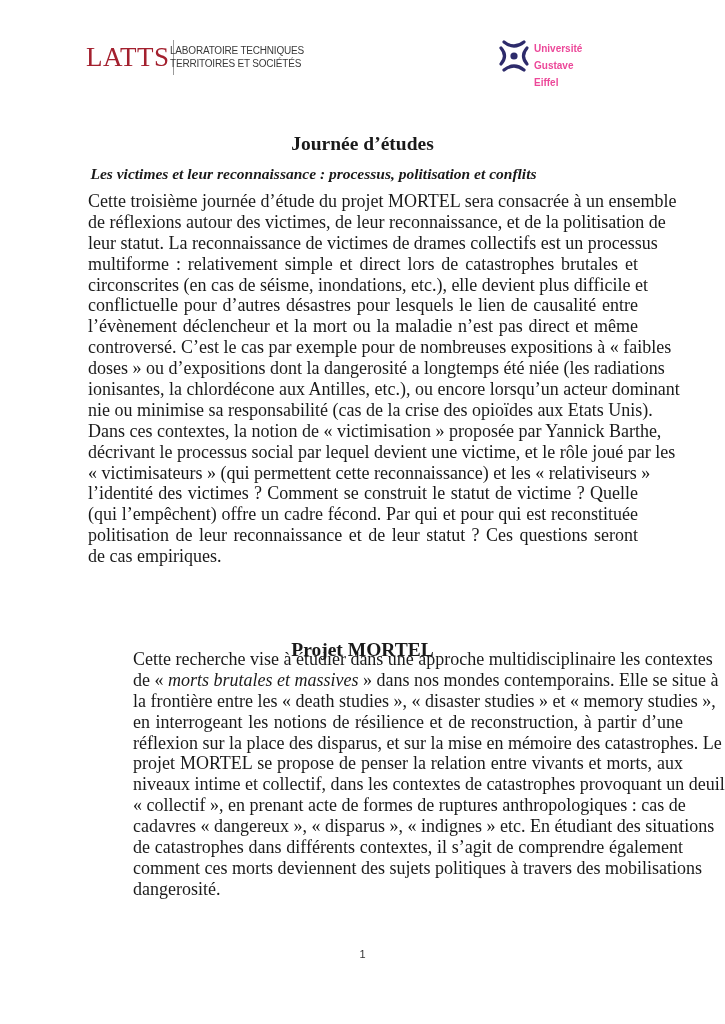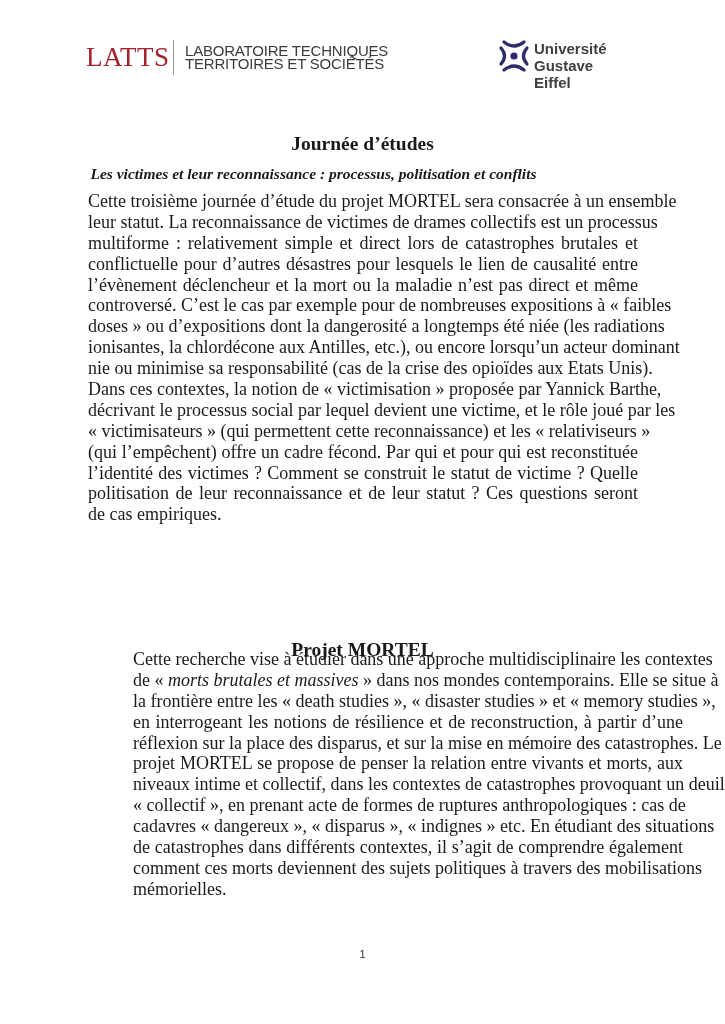--- a/index.html
+++ b/index.html
@@ -1,22 +1,22 @@
 <!DOCTYPE html>
 <html><head>
 <meta charset="utf-8">
 <style>
   html, body { margin:0; padding:0; background:#ffffff; }
   body { width:725px; height:1024px; position:relative; overflow:hidden; font-family:"Liberation Serif", serif; color:#1a1a1a; }
   .header { position:absolute; left:0; top:0; width:594px; height:100px; }
   .latts { position:absolute; left:86px; top:42px; font-family:"Liberation Serif", serif; font-size:27px; letter-spacing:0.5px; color:#a3202e; line-height:30px; }
   .latts-sep { position:absolute; left:173px; top:40px; width:1px; height:35px; background:#9a9a9a; }
-  .latts-sub { position:absolute; left:185px; top:44px; font-family:"Liberation Sans", sans-serif; font-size:15px; line-height:13px; color:#3a3a3a; letter-spacing:-0.2px; }
+  .latts-sub { position:absolute; left:170px; top:44px; font-family:"Liberation Sans", sans-serif; font-size:10px; line-height:13px; color:#3a3a3a; letter-spacing:-0.2px; }
   .ugelogo { position:absolute; left:498px; top:38px; }
-  .uge-text { position:absolute; left:534px; top:40px; font-family:"Liberation Sans", sans-serif; font-weight:bold; font-size:15px; line-height:17px; color:#404040; }
+  .uge-text { position:absolute; left:534px; top:40px; font-family:"Liberation Sans", sans-serif; font-weight:bold; font-size:10px; line-height:17px; color:#ec4899; }
   .page-title { position:absolute; left:0; width:725px; text-align:center; font-weight:bold; font-size:19.5px; }
   .subtitle { position:absolute; left:0; width:627px; text-align:center; font-weight:bold; font-style:italic; font-size:15.5px; }
   .para { position:absolute; left:88px; width:550px; font-size:18px; line-height:20.9px; text-align:justify; }
   .para .ln { display:block; text-align:justify; text-align-last:justify; white-space:nowrap; height:20.9px; }
   .para .ln.last { text-align-last:left; }
   .page-num { position:absolute; left:0; width:725px; top:948px; text-align:center; font-family:"Liberation Sans", sans-serif; font-size:11px; color:#333; }
 </style>
 </head>
 <body>
 
@@ -40,47 +40,49 @@
     <div>Université</div>
     <div>Gustave Eiffel</div>
   </div>
 </div>
 
 <div class="page-title" style="top:133px;">Journée d’études</div>
 <div class="subtitle" style="top:165px;">Les victimes et leur reconnaissance : processus, politisation et conflits</div>
 
 <div class="para" style="top:191px;" id="p1">
     <span class="ln">Cette troisième journée d’étude du projet MORTEL sera consacrée à un ensemble</span>
+    <span class="ln">de réflexions autour des victimes, de leur reconnaissance, et de la politisation de</span>
     <span class="ln">leur statut. La reconnaissance de victimes de drames collectifs est un processus</span>
     <span class="ln">multiforme : relativement simple et direct lors de catastrophes brutales et</span>
+    <span class="ln">circonscrites (en cas de séisme, inondations, etc.), elle devient plus difficile et</span>
     <span class="ln">conflictuelle pour d’autres désastres pour lesquels le lien de causalité entre</span>
     <span class="ln">l’évènement déclencheur et la mort ou la maladie n’est pas direct et même</span>
     <span class="ln">controversé. C’est le cas par exemple pour de nombreuses expositions à « faibles</span>
     <span class="ln">doses » ou d’expositions dont la dangerosité a longtemps été niée (les radiations</span>
     <span class="ln">ionisantes, la chlordécone aux Antilles, etc.), ou encore lorsqu’un acteur dominant</span>
     <span class="ln">nie ou minimise sa responsabilité (cas de la crise des opioïdes aux Etats Unis).</span>
     <span class="ln">Dans ces contextes, la notion de « victimisation » proposée par Yannick Barthe,</span>
     <span class="ln">décrivant le processus social par lequel devient une victime, et le rôle joué par les</span>
     <span class="ln">« victimisateurs » (qui permettent cette reconnaissance) et les « relativiseurs »</span>
+    <span class="ln">l’identité des victimes ? Comment se construit le statut de victime ? Quelle</span>
     <span class="ln">(qui l’empêchent) offre un cadre fécond. Par qui et pour qui est reconstituée</span>
-    <span class="ln">l’identité des victimes ? Comment se construit le statut de victime ? Quelle</span>
     <span class="ln">politisation de leur reconnaissance et de leur statut ? Ces questions seront</span>
     <span class="ln last">de cas empiriques.</span>
   </div>
 
 <div class="page-title" style="top:639px;">Projet MORTEL</div>
 
 <div class="para" style="top:649px;margin-left:45px;" id="p2">
   <span class="ln">Cette recherche vise à étudier dans une approche multidisciplinaire les contextes</span>
   <span class="ln"><span>de « </span><i>morts brutales et massives</i><span> » dans nos mondes contemporains. Elle se situe à</span></span>
 <span class="ln">la frontière entre les « death studies », « disaster studies » et « memory studies »,</span>
     <span class="ln">en interrogeant les notions de résilience et de reconstruction, à partir d’une</span>
     <span class="ln">réflexion sur la place des disparus, et sur la mise en mémoire des catastrophes. Le</span>
     <span class="ln">projet MORTEL se propose de penser la relation entre vivants et morts, aux</span>
     <span class="ln">niveaux intime et collectif, dans les contextes de catastrophes provoquant un deuil</span>
     <span class="ln">« collectif », en prenant acte de formes de ruptures anthropologiques : cas de</span>
     <span class="ln">cadavres « dangereux », « disparus », « indignes » etc. En étudiant des situations</span>
     <span class="ln">de catastrophes dans différents contextes, il s’agit de comprendre également</span>
     <span class="ln">comment ces morts deviennent des sujets politiques à travers des mobilisations</span>
-    <span class="ln last">mémorielles.</span>
+    <span class="ln last">dangerosité.</span>
   </div>
 
 <div class="page-num">1</div>
 
 </body></html>

